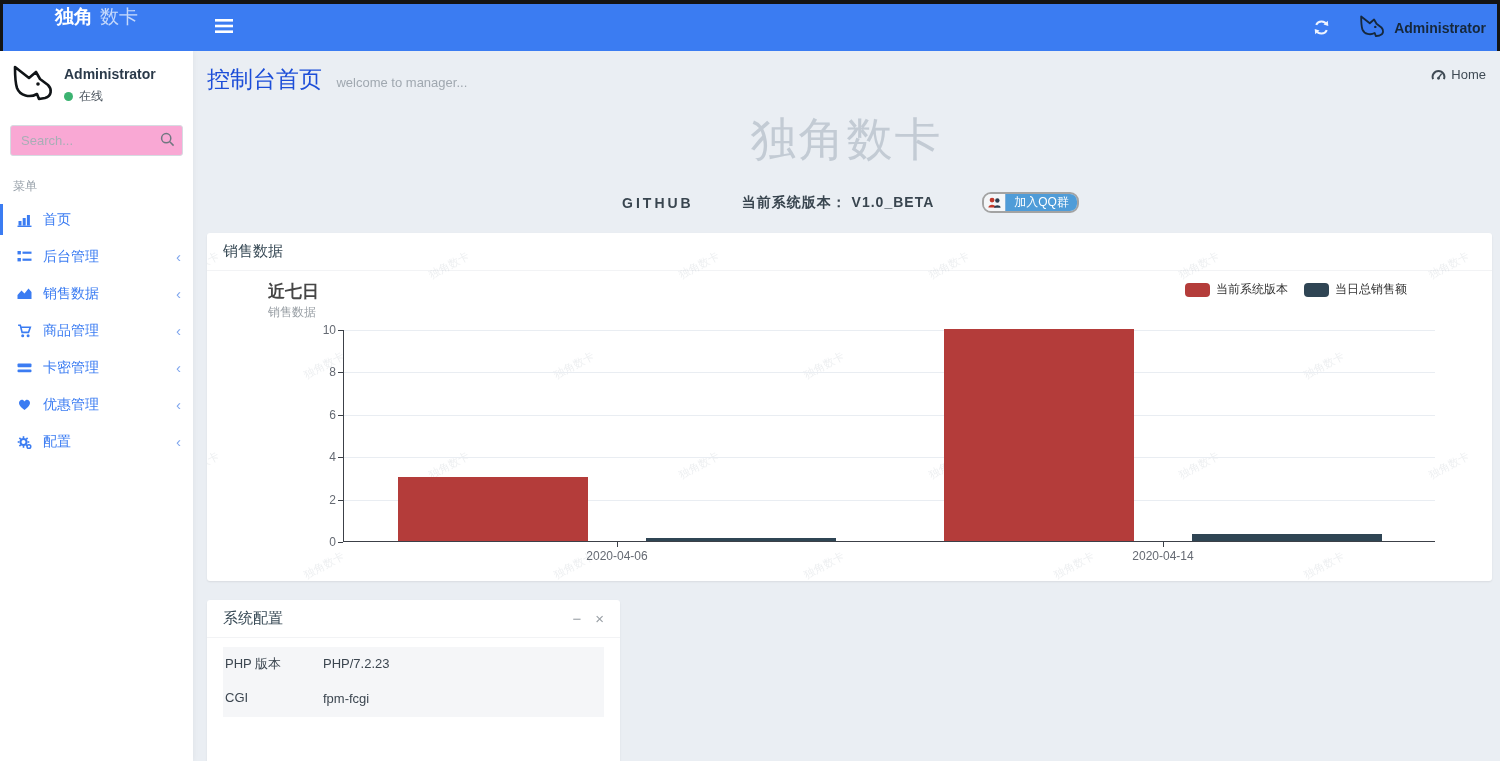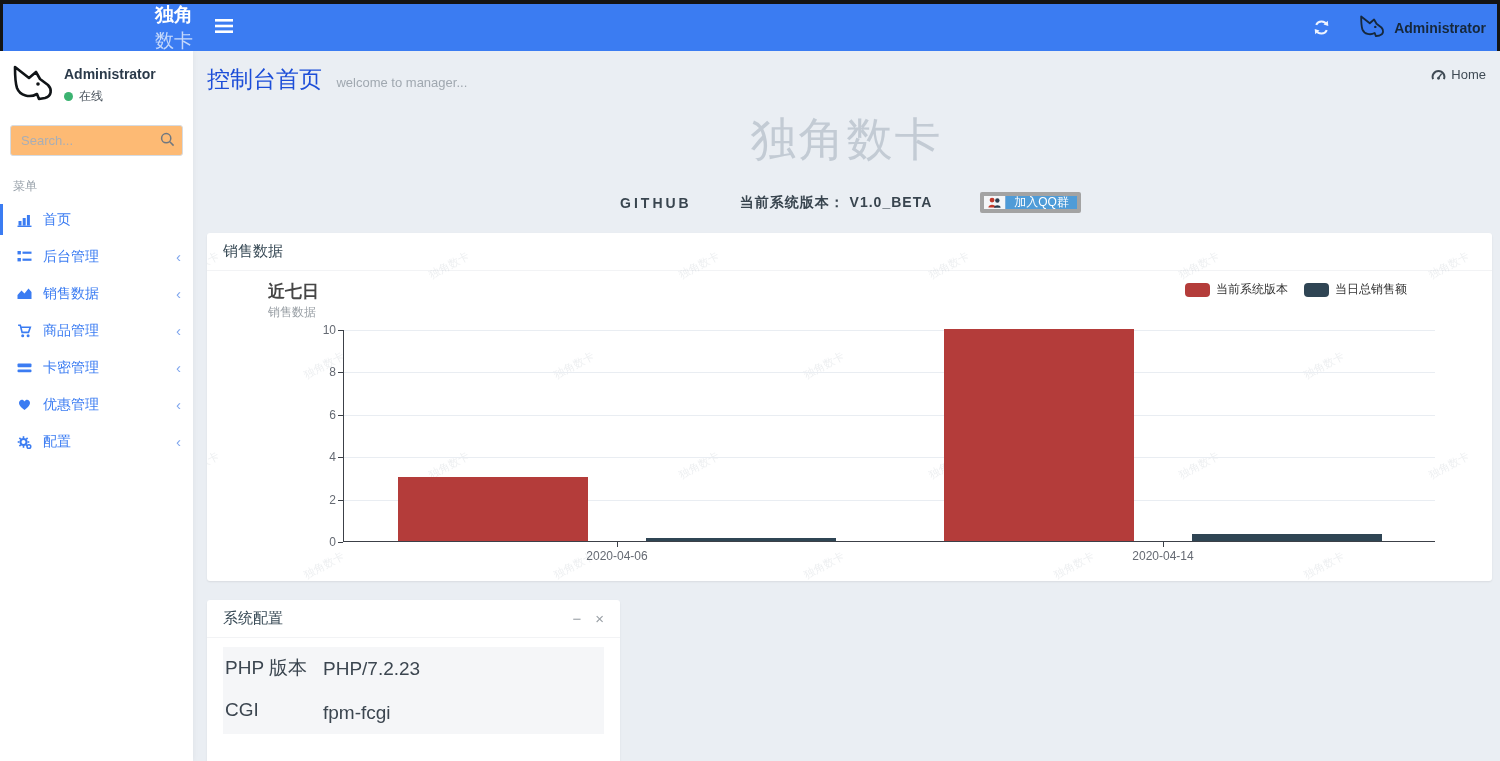--- a/index.html
+++ b/index.html
@@ -6,58 +6,58 @@
   html,body { width:1500px; height:761px; overflow:hidden; background:#eaeef3;
     font-family:"Liberation Sans","DejaVu Sans",sans-serif; }
 
   
   .top-edge { position:absolute; left:0; top:0; width:1500px; height:4px; background:#141414; z-index:60; }
   .side-edge { position:absolute; top:0; width:3px; height:51px; background:#141414; z-index:60; }
   .side-edge.left{ left:0; } .side-edge.right{ right:0; }
 
   
   .navbar { position:absolute; left:0; top:4px; width:1500px; height:47px; background:#3b7cf2; display:flex; align-items:center; z-index:50; }
-  .brand { width:193px; height:100%; display:flex; align-items:flex-end; justify-content:center; color:#fff; font-size:19px; cursor:pointer;flex-direction:column; }
+  .brand { width:193px; height:100%; display:flex; align-items:flex-start; justify-content:center; color:#fff; font-size:19px; cursor:pointer; }
   .brand b { font-weight:700; }
   .brand span.light { font-weight:300; opacity:.7; margin-left:7px; }
   .hamburger { margin-left:12px; padding:8px 10px; cursor:pointer; }
   .nav-right { margin-left:auto; display:flex; align-items:center; gap:26px; padding-right:14px; }
   .nav-refresh { cursor:pointer; display:flex; align-items:center; }
   .nav-user { display:flex; align-items:center; gap:8px; cursor:pointer; color:#16283c; font-weight:700; font-size:14px; }
 
   
   .sidebar { position:absolute; left:0; top:51px; width:193px; height:710px; background:#fff; box-shadow:0 0 6px rgba(0,0,0,.06); z-index:40; }
   .user-panel { display:flex; align-items:center; padding:12px 8px 10px 6px; }
   .user-meta { margin-left:8px; }
   .user-name { font-size:14px; font-weight:700; color:#2b3a4a; }
   .user-status { display:flex; align-items:center; gap:6px; margin-top:6px; font-size:12px; color:#46505a; }
   .status-dot { width:9px; height:9px; border-radius:50%; background:#3cb371; }
   .search-wrap { position:relative; margin:8px 10px 0 10px; }
-  .search-wrap input { width:100%; height:31px; border:1px solid #d6dbe1; border-radius:3px; padding:0 42px 0 10px; font-size:13px; color:#444; outline:none; background:#fdba74; }
+  .search-wrap input { width:100%; height:31px; border:1px solid #d6dbe1; border-radius:3px; padding:0 42px 0 10px; font-size:13px; color:#444; outline:none; background:#f9a8d4; }
   .search-wrap input::placeholder { color:#a8aeb6; }
   .search-btn { position:absolute; right:8px; top:7px; cursor:pointer; }
   .menu-label { margin:22px 0 6px 13px; font-size:12px; color:#98a1aa; }
   .menu-item { position:relative; display:flex; align-items:center; height:37px; padding:0 12px 0 16px; color:#3b7cf2; font-size:14px; cursor:pointer; }
   .menu-item .mi-icon { width:17px; display:flex; justify-content:center; margin-right:10px; }
   .menu-item .chev { margin-left:auto; color:#7fa6ee; font-size:15px; line-height:1; }
   .menu-item.active::before { content:""; position:absolute; left:0; top:3px; bottom:3px; width:3px; background:#3b7cf2; }
 
   
   .main { position:absolute; left:193px; top:51px; width:1307px; height:710px; background:#eaeef3; overflow:hidden; }
   .content-header { position:relative; padding:13px 14px 0 14px; }
   .page-title { display:inline-block; font-size:23px; font-weight:500; color:#1d4ed8; }
   .page-subtitle { font-size:13px; color:#a0a8b0; margin-left:10px; }
   .breadcrumb { position:absolute; right:14px; top:16px; display:flex; align-items:center; gap:5px; font-size:13px; color:#3f4a54; cursor:pointer; }
 
   .hero { text-align:center; margin-top:14px; }
   .hero-title { font-size:46px; font-weight:200; color:#c3cbd4; letter-spacing:2px; }
   .hero-row { display:flex; align-items:center; justify-content:center; gap:48px; margin-top:21px;margin-left:8px; }
   .hero-github { font-size:14px; font-weight:700; color:#39454f; letter-spacing:3px; cursor:pointer; }
   .hero-version { font-size:14px; font-weight:700; color:#39454f; letter-spacing:1px; }
-  .qq-badge { display:flex; align-items:stretch; border:4px solid #a3a3a3; border-radius:2px; overflow:hidden; cursor:pointer; height:21px; }
+  .qq-badge { display:flex; align-items:stretch; border:2px solid #a3a3a3; border-radius:9px; overflow:hidden; cursor:pointer; height:21px; }
   .qq-icon-box { width:22px; background:#f4f6f8; display:flex; align-items:center; justify-content:center; border-right:1px solid #7fb0da; }
   .qq-label { background:#4f9cd8; color:#fff; font-size:12px; display:flex; align-items:center; padding:0 8px; }
 
   
   .card { background:#fff; border-radius:3px; box-shadow:0 1px 2px rgba(0,0,0,.08); }
   .card-header { display:flex; align-items:center; padding:9px 16px; border-bottom:1px solid #f2f3f5; }
   .card-title { font-size:15px; color:#374955; }
   .card-tools { margin-left:auto; display:flex; gap:14px; color:#9aa0a6; font-size:15px; }
   .card-tools span { cursor:pointer; line-height:1; }
 
@@ -75,21 +75,21 @@
   .plot { position:absolute; left:136px; top:59px; width:1092px; height:212px; border-left:1px solid #3c4048; border-bottom:1px solid #3c4048; }
   .gridline { position:absolute; left:0; width:100%; height:1px; background:#e9edf2; }
   .ylab { position:absolute; left:-40px; width:32px; text-align:right; font-size:12px; color:#656a73; }
   .ytick { position:absolute; left:-6px; width:5px; height:1px; background:#3c4048; }
   .xtick { position:absolute; bottom:-6px; width:1px; height:5px; background:#3c4048; }
   .xlab { position:absolute; top:219px; width:140px; text-align:center; font-size:12px; color:#656a73; }
   .bar { position:absolute; bottom:0; cursor:pointer; }
 
   .sys-card { margin:19px 0 0 14px; width:413px; height:230px; overflow:hidden; }
   .sys-body { padding:9px 16px; }
-  .sys-row { display:flex; font-size:19px; color:#3c4650; }
+  .sys-row { display:flex; font-size:13px; color:#3c4650; }
   .sys-row.striped { background:#f5f6f8; }
   .sys-label { width:98px; flex:0 0 98px; padding:8px 4px 8px 2px; }
   .sys-value { flex:1; padding:8px 0 8px 2px; line-height:1.45; word-break:break-word; }
 </style>
 </head>
 <body>
 
 <div class="top-edge"></div>
 <div class="side-edge left"></div>
 <div class="side-edge right"></div>

